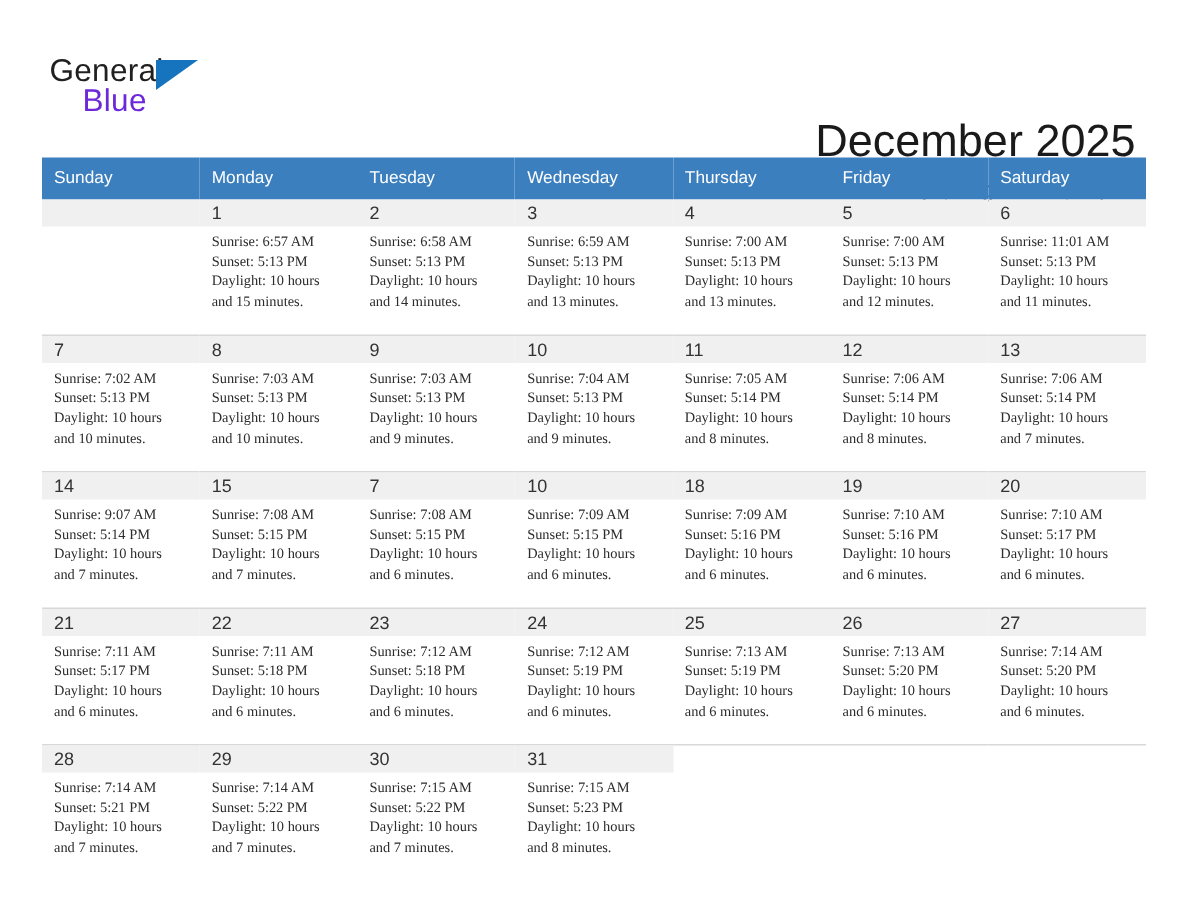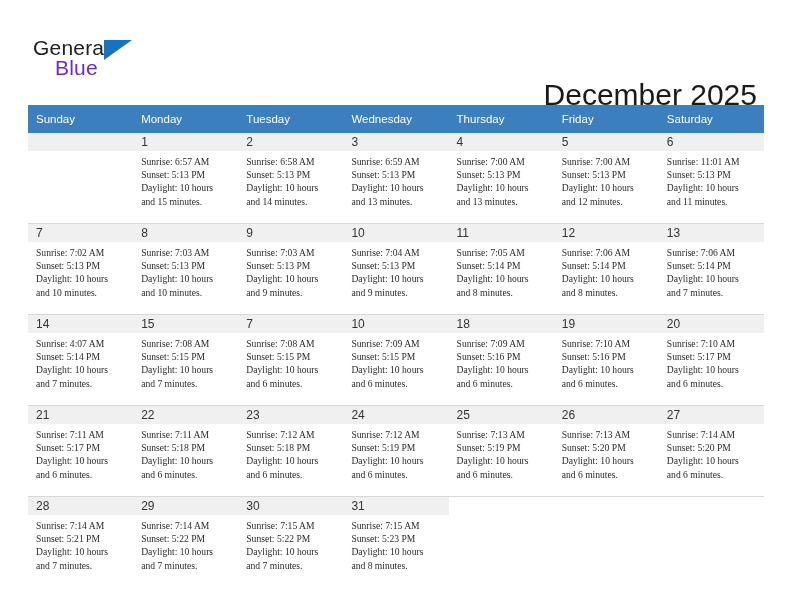--- a/index.html
+++ b/index.html
@@ -334,21 +334,21 @@
                 <div>and 7 minutes.</div>
               </div>
             </div>
           </td>
         </tr>
         <tr class="week-row">
           <td>
             <div class="daycell">
               <div class="daynum-band">14</div>
               <div class="details">
-                <div>Sunrise: 4:07 AM</div>
+                <div>Sunrise: 9:07 AM</div>
                 <div>Sunset: 5:14 PM</div>
                 <div>Daylight: 10 hours</div>
                 <div>and 7 minutes.</div>
               </div>
             </div>
           </td>
           <td>
             <div class="daycell">
               <div class="daynum-band">15</div>
               <div class="details">

